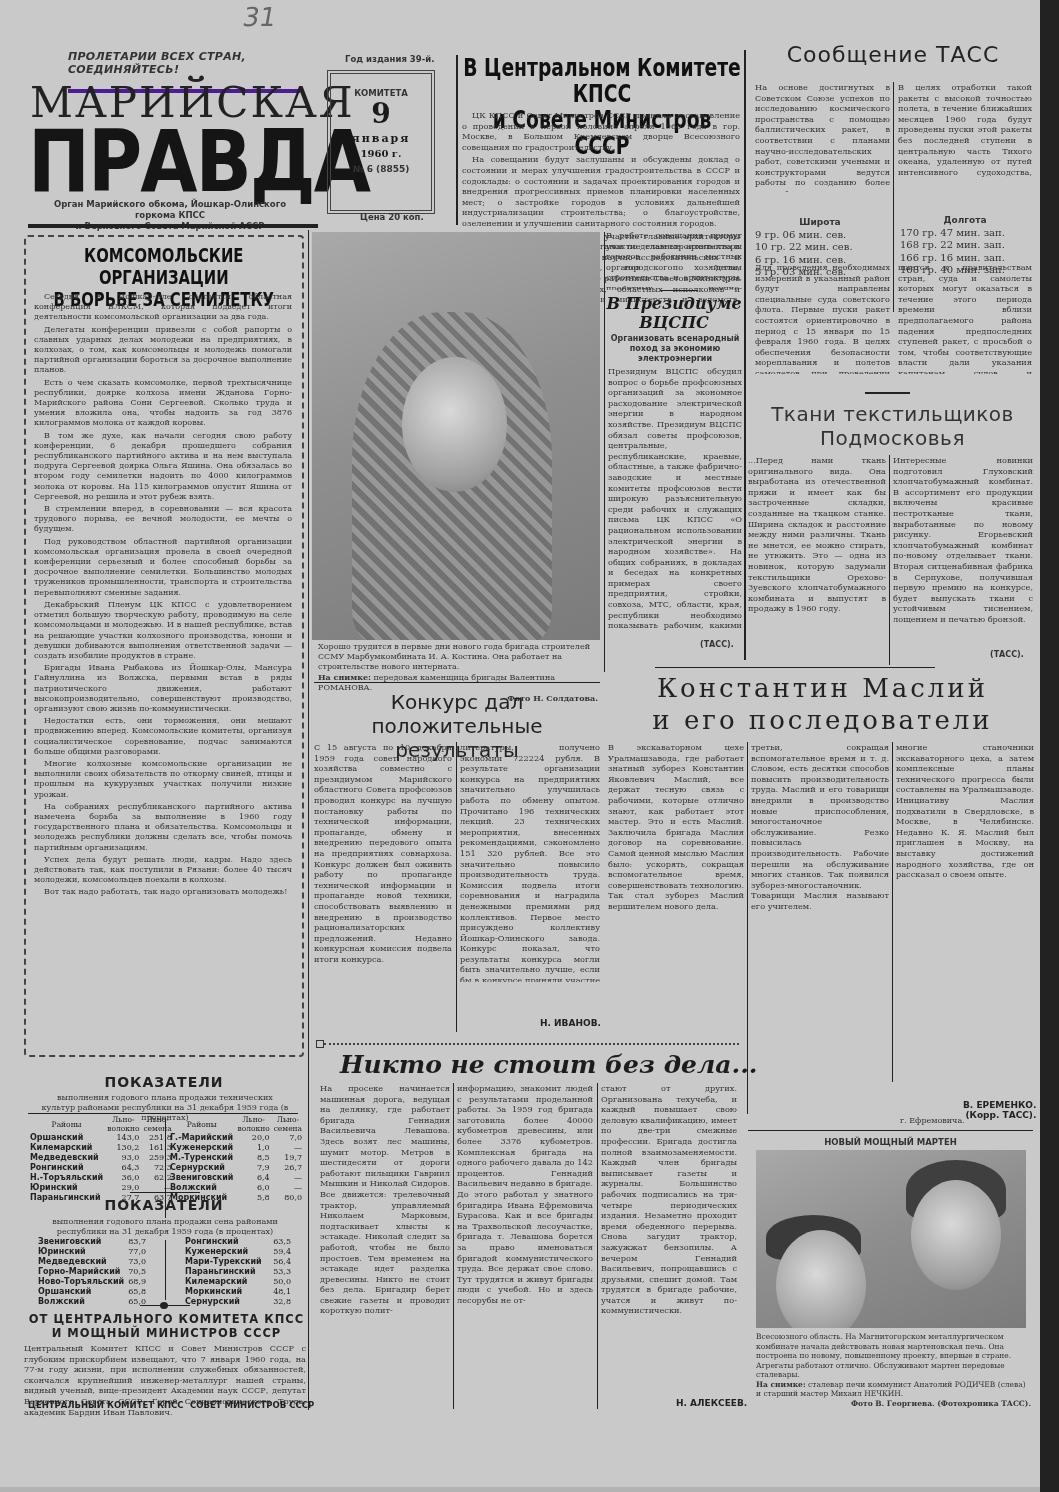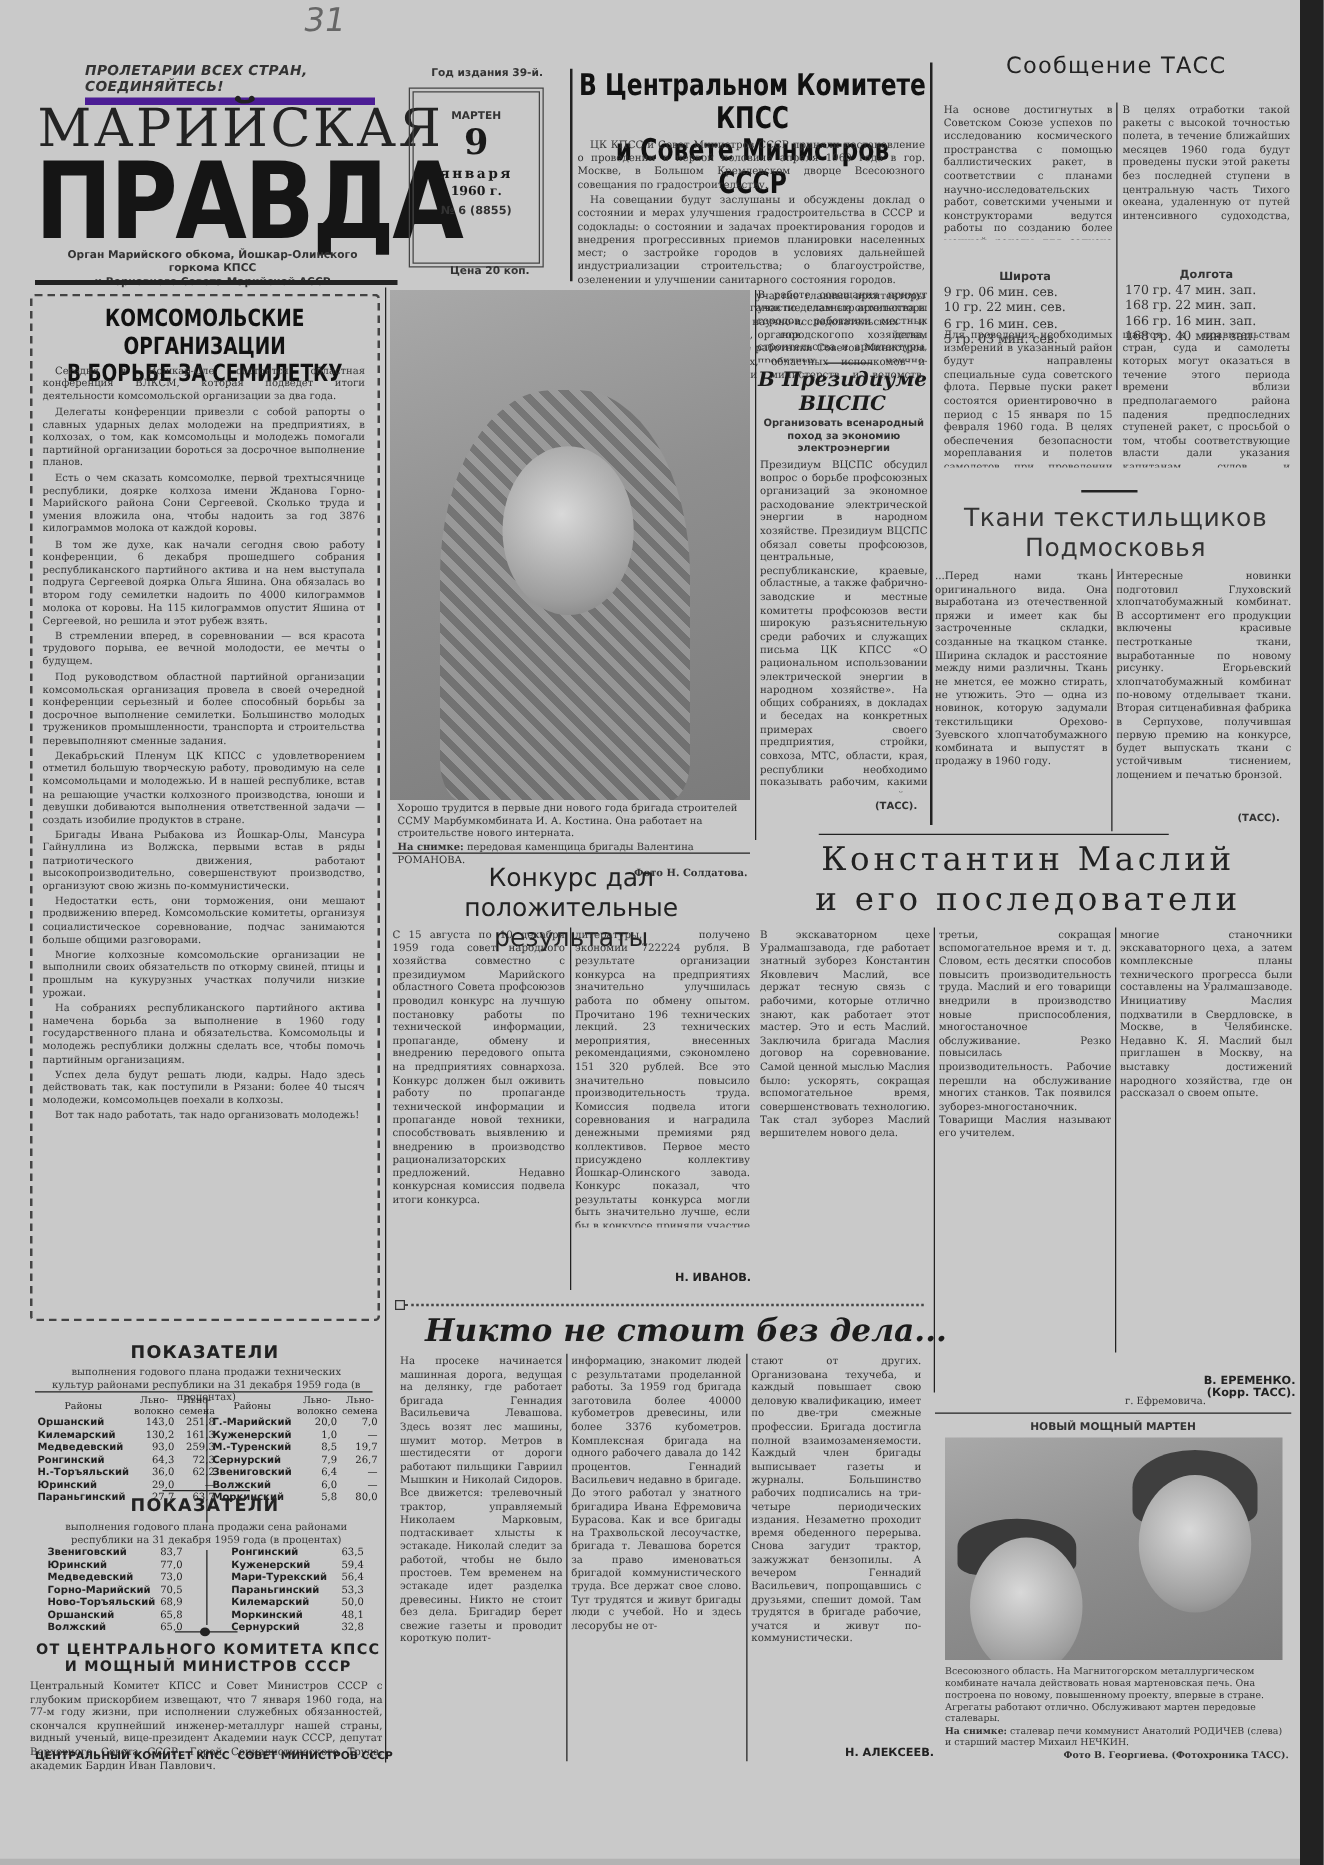--- a/index.html
+++ b/index.html
@@ -5,28 +5,28 @@
   html,body{margin:0;padding:0;}
   body{width:1059px;height:1492px;background:#bdbdbd;position:relative;overflow:hidden;font-family:"DejaVu Serif",serif;color:#1a1a1a;}
   .page{position:absolute;left:0;top:0;width:1040px;height:1492px;background:#c9c9c9;}
   .rborder{position:absolute;right:0;top:0;width:19px;height:1492px;background:#222;}
   .abs{position:absolute;}
   .body-text{font-family:"DejaVu Serif",serif;font-size:8.2px;line-height:10.6px;color:#333;text-align:justify;}
   .body-text p{margin:0 0 2px 0;text-indent:10px;}
   .vline{position:absolute;background:#222;width:2px;}
   .hline{position:absolute;background:#222;height:2px;}
   .handnum{font-family:"DejaVu Sans",sans-serif;font-size:26px;color:#666;transform:skew(-10deg);}
-  .slogan{font-family:"DejaVu Sans",sans-serif;font-style:italic;font-weight:bold;font-size:11px;color:#333;border-bottom:6px solid #4c1d95;padding-bottom:2px;letter-spacing:.3px;}
+  .slogan{font-family:"DejaVu Sans",sans-serif;font-style:italic;font-weight:bold;font-size:11px;color:#333;border-bottom:4px solid #4c1d95;padding-bottom:13px;letter-spacing:.3px;}
   .mast1{font-family:"DejaVu Serif",serif;font-size:42px;letter-spacing:2px;color:#222;}
   .mast2{font-family:"DejaVu Sans",sans-serif;font-weight:bold;font-size:74px;letter-spacing:-2px;color:#151515;transform:scaleY(1.15);transform-origin:left top;}
   .organ{font-family:"DejaVu Sans",sans-serif;font-weight:bold;font-size:8.5px;text-align:center;color:#333;line-height:11px;}
   .datebox{border:4px double #444;text-align:center;font-family:"DejaVu Serif",serif;}
   .small-bold{font-family:"DejaVu Sans",sans-serif;font-weight:bold;font-size:9px;color:#333;}
   .head-cond{font-family:"DejaVu Sans",sans-serif;font-weight:bold;transform:scaleX(.78);transform-origin:left top;color:#111;}
-  .tass-title{font-family:"DejaVu Sans",sans-serif;font-size:18px;color:#222;letter-spacing:1px;}
+  .tass-title{font-family:"DejaVu Sans",sans-serif;font-size:22px;color:#222;letter-spacing:1px;}
   .center{text-align:center;}
   .coord{font-family:"DejaVu Serif",serif;font-size:10px;line-height:12.5px;color:#333;margin-top:16px;}
   .coord b{font-family:"DejaVu Sans",sans-serif;font-size:9px;}
   .photo{background:linear-gradient(160deg,#a9a9a9 0%,#8f8f8f 45%,#7b7b7b 100%);position:absolute;overflow:hidden;}
   .face{position:absolute;border-radius:50%;background:radial-gradient(circle at 45% 40%,#d9d9d9,#9d9d9d 70%,#777);}
   .caption{font-family:"DejaVu Serif",serif;font-size:8px;line-height:10px;color:#333;}
   .kurs-title{font-family:"DejaVu Sans",sans-serif;font-size:20px;color:#222;text-align:center;line-height:24px;}
   .masliy-title{font-family:"DejaVu Serif",serif;font-size:26px;letter-spacing:3px;color:#222;text-align:center;line-height:32px;}
   .nikto-title{font-family:"DejaVu Serif",serif;font-style:italic;font-weight:bold;font-size:25px;color:#1c1c1c;}
   .tkani-title{font-family:"DejaVu Sans",sans-serif;font-size:20px;color:#333;text-align:center;line-height:24px;letter-spacing:.5px;}
@@ -48,21 +48,21 @@
   <div class="abs handnum" style="left:243px;top:2px;">31</div>
   <div class="abs slogan" style="left:68px;top:50px;width:232px;">ПРОЛЕТАРИИ ВСЕХ СТРАН, СОЕДИНЯЙТЕСЬ!</div>
   <div class="abs mast1" style="left:30px;top:78px;">МАРИЙСКАЯ</div>
   <div class="abs mast2" style="left:28px;top:112px;">ПРАВДА</div>
   <div class="abs organ" style="left:40px;top:199px;width:260px;">
     <div>Орган Марийского обкома, Йошкар-Олинского горкома КПСС</div>
     <div>и Верховного Совета Марийской АССР</div>
   </div>
   <div class="abs small-bold" style="left:345px;top:54px;font-size:8.5px;">Год издания 39-й.</div>
   <div class="abs datebox" style="left:327px;top:70px;width:100px;height:136px;">
-    <div class="small-bold" style="margin-top:14px;font-size:8.5px;">МАРТЕН</div>
+    <div class="small-bold" style="margin-top:14px;font-size:8.5px;">КОМИТЕТА</div>
     <div style="font-size:28px;font-weight:bold;line-height:32px;">9</div>
     <div style="font-size:11px;letter-spacing:2px;font-weight:bold;margin-top:2px;">января</div>
     <div style="font-size:10px;font-weight:bold;margin-top:3px;">1960 г.</div>
     <div class="small-bold" style="margin-top:5px;">№ 6 (8855)</div>
   </div>
   <div class="abs small-bold" style="left:360px;top:212px;font-size:8.5px;">Цена 20 коп.</div>
   <div class="hline" style="left:28px;top:224px;width:290px;height:4px;"></div>
 
   <div class="vline" style="left:456px;top:55px;height:170px;"></div>
   <div class="abs center" style="left:462px;top:55px;width:280px;">

